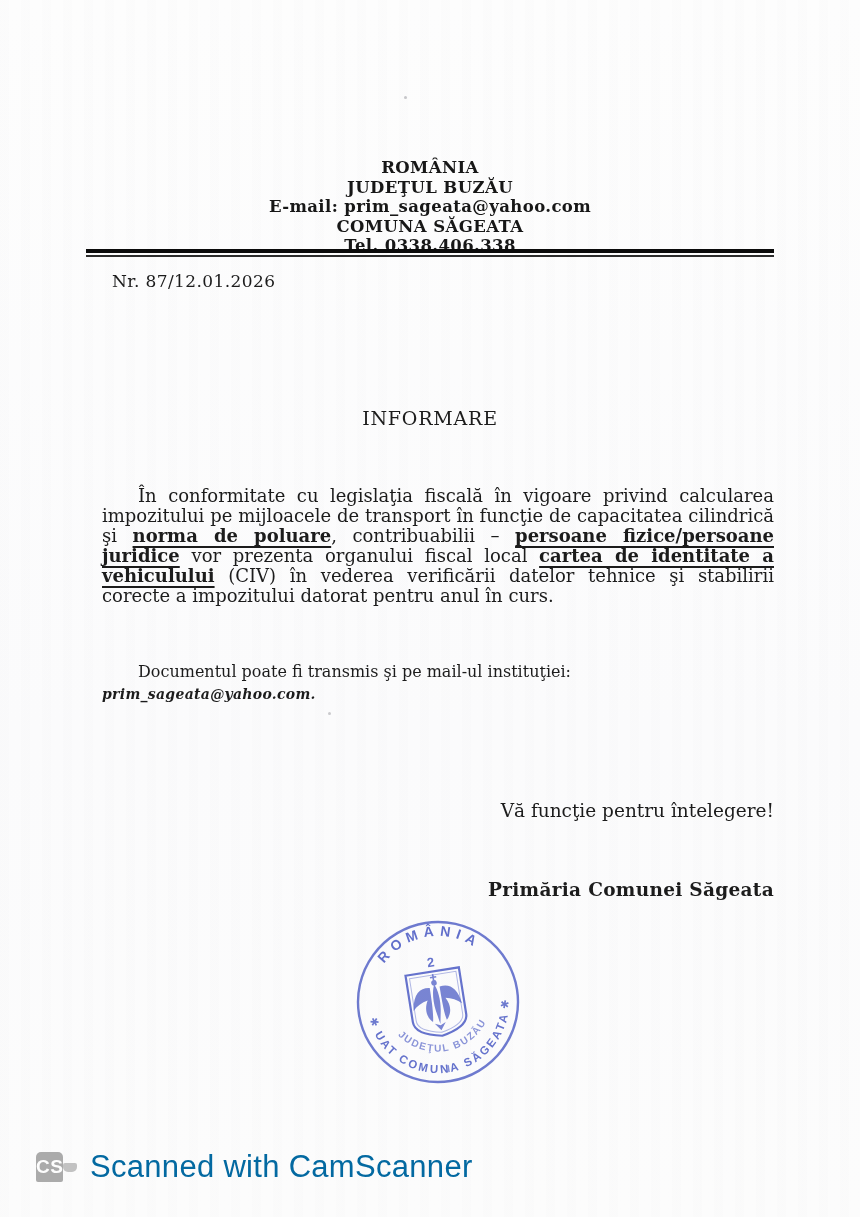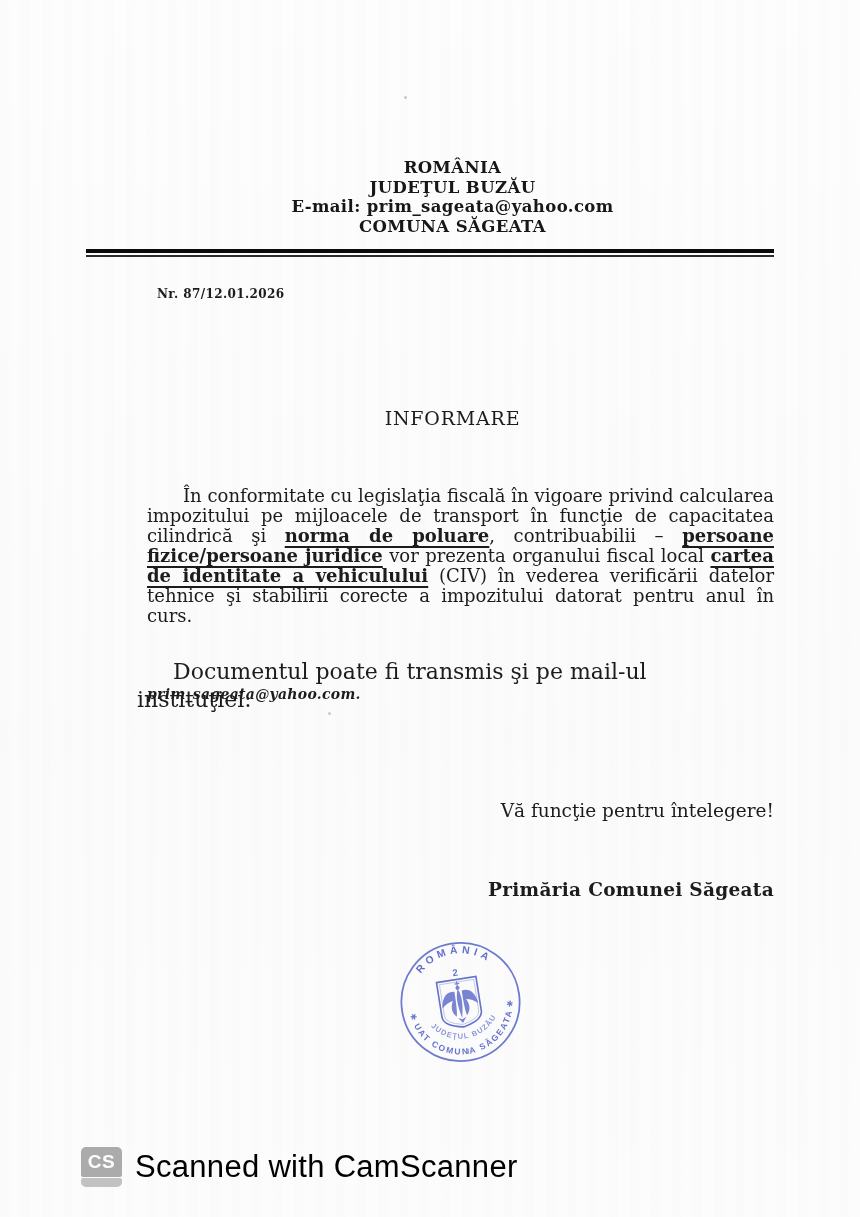--- a/index.html
+++ b/index.html
@@ -13,43 +13,42 @@
     height: 1217px;
     overflow: hidden;
   }
   .paper-texture {
     position: absolute; inset: 0;
     background:
       repeating-linear-gradient(90deg, rgba(120,120,130,0.012) 0 9px, rgba(255,255,255,0) 9px 21px),
       linear-gradient(180deg, #fdfdfd 0%, #fbfbfc 60%, #fcfcfc 100%);
     pointer-events: none;
   }
-  .block { position: absolute; padding-left: 45px; }
+  .block { position: absolute; }
 
   
   .letterhead {
     top: 158px; left: 0; width: 860px;
     text-align: center;
     font-weight: bold;
     font-size: 16.5px;
     line-height: 19.5px;
     letter-spacing: 0.4px;
     color: #171717;
   }
   .rule {
     top: 249px; left: 86px; width: 688px; height: 8px;
     border-top: 4px solid #0b0b0b;
     border-bottom: 2px solid #2c2c2c;
   }
   .ref-number {
     top: 271px; left: 112px;
-    font-weight: bold;
-    font-size: 12px;
+    font-weight: normal;
+    font-size: 17px;
     letter-spacing: 0.4px;
-    margin-top: 16px;
   }
 
   
   .doc-title {
     top: 407px; left: 0; width: 860px;
     text-align: center;
     font-weight: normal;
     font-size: 19px;
     letter-spacing: 0.8px;
   }
@@ -62,22 +61,22 @@
     text-align: justify;
     text-indent: 36px;
   }
   .emph {
     font-weight: bold;
     text-decoration: underline;
     text-decoration-thickness: 2px;
     text-underline-offset: 3.5px;
   }
   .par2 {
-    top: 658px; left: 92px; width: 672px;
-    font-size: 22px;
+    top: 658px; left: 102px; width: 672px;
+    font-size: 16px;
     line-height: 28px;
     text-indent: 36px;
   }
   .email-line {
     top: 686px; left: 102px; width: 672px;
     font-size: 14px;
     font-weight: bold;
     font-style: italic;
     letter-spacing: 0.3px;
   }
@@ -99,54 +98,55 @@
   .stamp svg { width: 100%; height: 100%; display: block; opacity: 0.88; }
   .stamp text { font-family: "Liberation Sans", sans-serif; }
 
   
   .artifact { position: absolute; border-radius: 50%; background: #9a9aa0; }
   .artifact.a1 { left: 404px; top: 96px; width: 3px; height: 3px; opacity: 0.55; }
   .artifact.a2 { left: 328px; top: 712px; width: 3px; height: 3px; opacity: 0.5; }
 
   
   .scan-footer { top: 1144px; left: 36px; width: 800px; height: 46px; display: flex; align-items: center; gap: 13px; }
-  .cs-icon { width: 41px; height: 41px; display: flex; flex-direction: column; align-items: center; }
+  .cs-icon { width: 41px; height: 41px; display: flex; flex-direction: row; align-items: center; }
   .cs-box {
     width: 41px; height: 30px;
     background: #ababab;
     border-radius: 5px 5px 2px 2px;
     color: #fdfdfd;
     font-family: "Liberation Sans", sans-serif;
     font-weight: bold;
     font-size: 19px;
     display: flex; align-items: center; justify-content: center;
     letter-spacing: 0.5px;
   }
   .cs-base {
     width: 41px; height: 9px; margin-top: 1.5px;
     background: #c2c2c2;
     border-radius: 2px 2px 5px 5px;
   }
   .scan-text {
     font-family: "Liberation Sans", sans-serif;
     font-size: 31px;
-    color: #000000;
+    color: #0369a1;
     letter-spacing: 0.3px;
   }
 </style>
 </head>
 <body>
 
 <div class="paper-texture"></div>
 
 <div class="block letterhead">
   <div>ROMÂNIA</div>
   <div>JUDEŢUL BUZĂU</div>
   <div>E-mail: prim_sageata@yahoo.com</div>
   <div>COMUNA SĂGEATA</div>
+  <div>Tel. 0338.406.338</div>
 </div>
 
 <div class="block rule"></div>
 
 <div class="block ref-number">Nr. 87/12.01.2026</div>
 
 <div class="block doc-title">INFORMARE</div>
 
 <p class="block par1"><span>În conformitate cu legislaţia fiscală în vigoare privind calcularea impozitului pe mijloacele de transport în funcţie de capacitatea cilindrică şi </span><span class="emph">norma de poluare</span><span>, contribuabilii – </span><span class="emph">persoane fizice/persoane juridice</span><span> vor prezenta organului fiscal local </span><span class="emph">cartea de identitate a vehiculului</span><span> (CIV) în vederea verificării datelor tehnice şi stabilirii corecte a impozitului datorat pentru anul în curs.</span></p>
 

